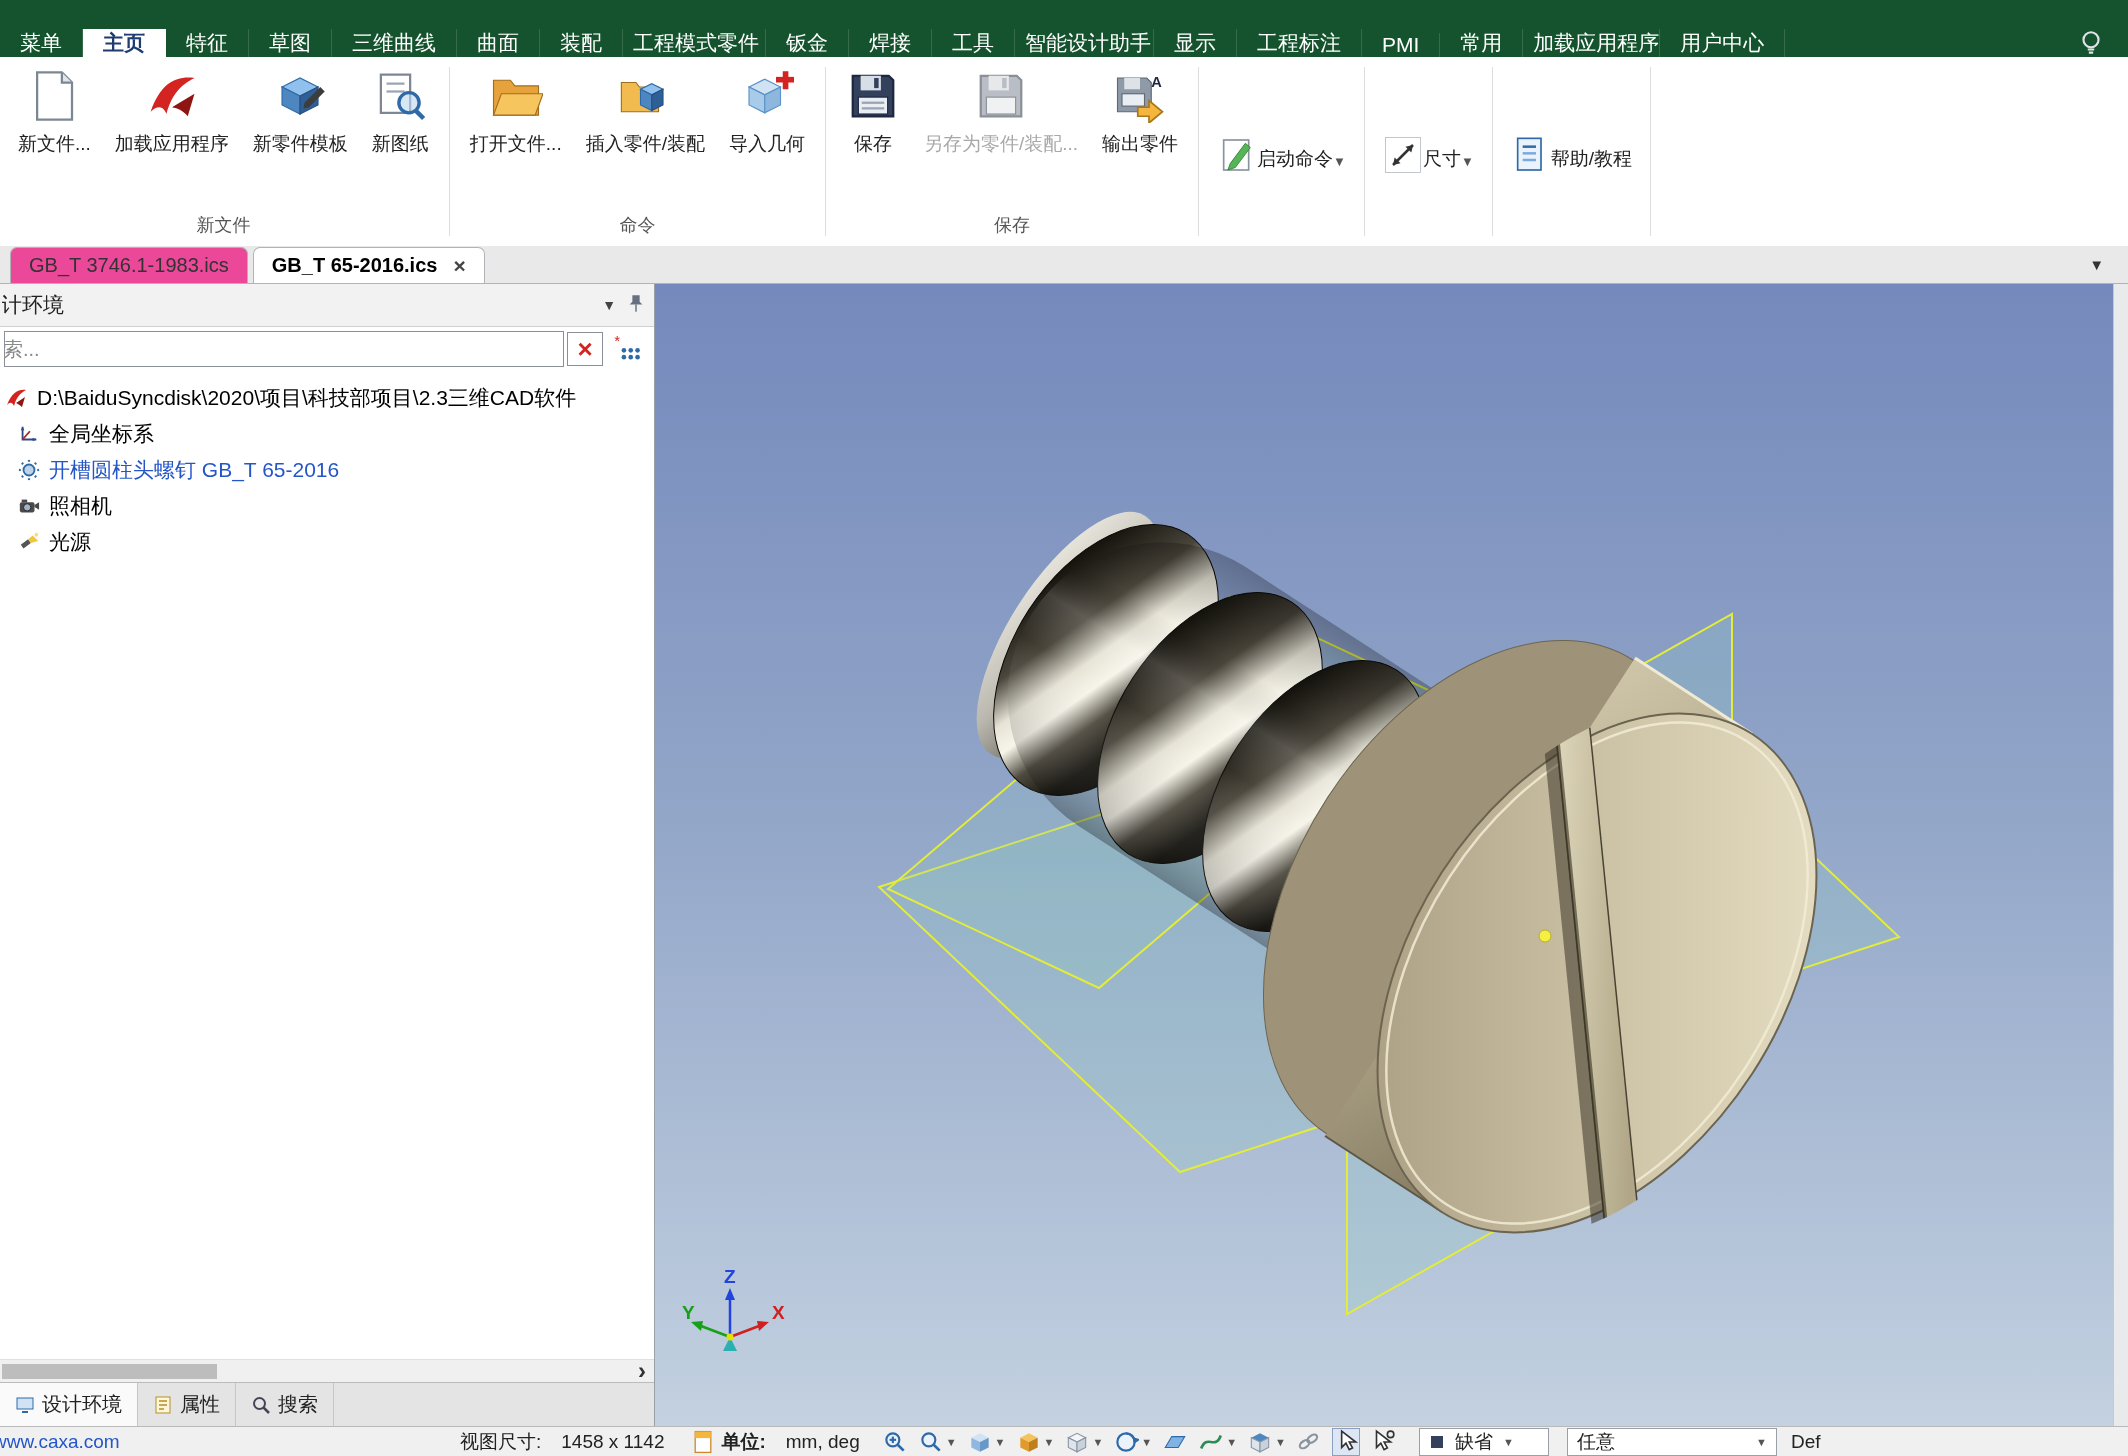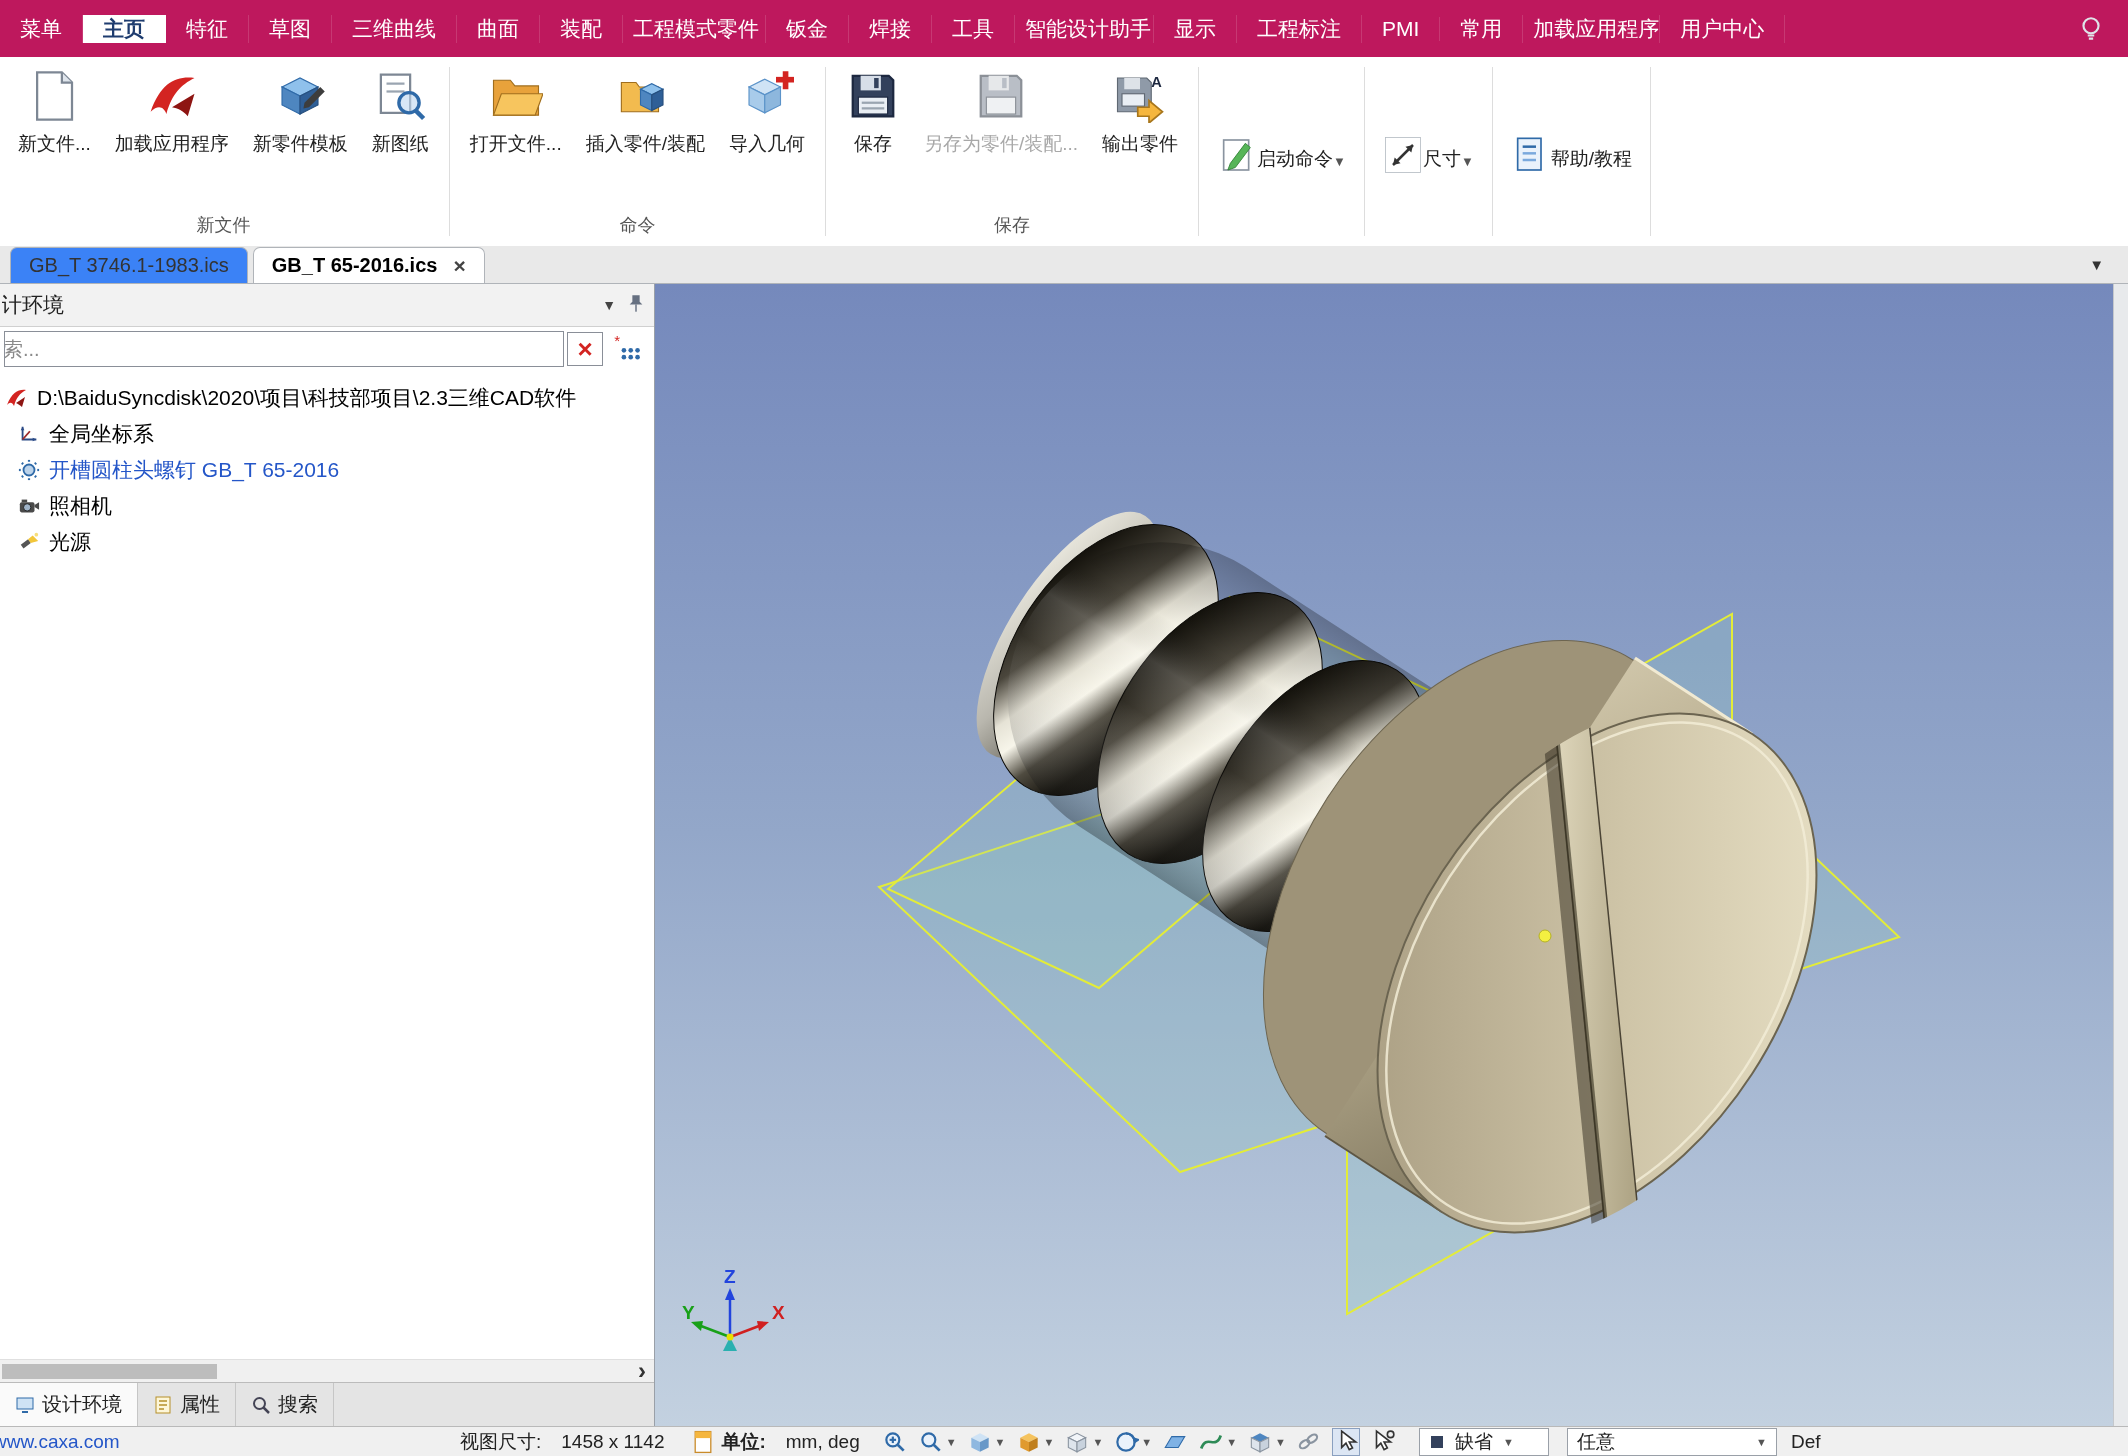--- a/index.html
+++ b/index.html
@@ -1,21 +1,21 @@
 <!DOCTYPE html>
 <html><head>
 <meta charset="utf-8">
 <style>
   html,body{margin:0;padding:0;background:#888;}
   #root{position:relative;width:2128px;height:1456px;background:#fff;overflow:hidden;
         font-family:"Liberation Sans","DejaVu Sans",sans-serif;color:#222;}
 
   
-  .menubar{position:absolute;top:0;left:0;width:2128px;height:57px;background:#be185d;
-           display:flex;align-items:center;font-size:21px;color:#fff;}
+  .menubar{position:absolute;top:0;left:0;width:2128px;height:57px;background:#14532d;
+           display:flex;align-items:flex-end;font-size:21px;color:#fff;}
   .menu-tab{display:flex;align-items:center;padding:0 20px;white-space:nowrap;
             border-right:1px solid rgba(255,255,255,.14);cursor:default;}
   .menu-tab.active{background:#ffffff;color:#1e3c6f;font-weight:bold;}
   .menu-tab.clipA{max-width:122px;overflow:hidden;padding:0 10px;}
   .menu-tab.clipB{max-width:118px;overflow:hidden;padding:0 10px;}
   .menu-tab.clipC{max-width:116px;overflow:hidden;padding:0 10px;}
   .menubar .bulb{margin-left:auto;display:flex;align-items:center;padding:0 24px;}
 
   
   .ribbon{position:absolute;top:57px;left:0;width:2128px;height:189px;background:#ffffff;
@@ -30,21 +30,21 @@
   .rsep{width:1px;background:#ddd;margin:10px 2px;}
   .rtall{display:flex;align-items:center;padding:14px 16px 0 16px;
          font-size:19px;color:#222;white-space:nowrap;}
   .rtall svg{width:40px;height:40px;margin-bottom:8px;}
   .rtall .chev{font-size:13px;color:#555;margin-top:6px;}
 
   
   .doctabs{position:absolute;top:246px;left:0;width:2128px;height:38px;background:#e9e9e9;
            border-bottom:1px solid #b0b4b9;display:flex;align-items:flex-end;padding-left:10px;box-sizing:border-box;}
   .dtab{height:35px;display:flex;align-items:center;padding:0 18px;font-size:20px;color:#333;
-        background:#3b82f6;border:1px solid #b0b4b9;border-bottom:none;border-radius:7px 7px 0 0;margin-right:5px;}
+        background:#ec4899;border:1px solid #b0b4b9;border-bottom:none;border-radius:7px 7px 0 0;margin-right:5px;}
   .dtab.active{background:#ffffff;color:#000;font-weight:bold;}
   .dtab .close{margin-left:16px;color:#444;font-size:21px;line-height:1;}
   .doctabs .tabchev{margin-left:auto;margin-right:24px;align-self:center;color:#333;font-size:15px;}
 
   
   .main{position:absolute;top:284px;left:0;width:2128px;height:1142px;display:flex;}
   .sidepanel{position:relative;width:655px;height:1142px;background:#ffffff;border-right:1px solid #9aa0a8;box-sizing:border-box;}
   .viewport{position:relative;width:1458px;height:1142px;
             background:linear-gradient(180deg,#7589bc 0%,#93a7c9 48%,#c3d1e0 100%);overflow:hidden;}
   .rightstrip{width:15px;height:1142px;background:#e8eaec;border-left:1px solid #c5c8cc;box-sizing:border-box;}

